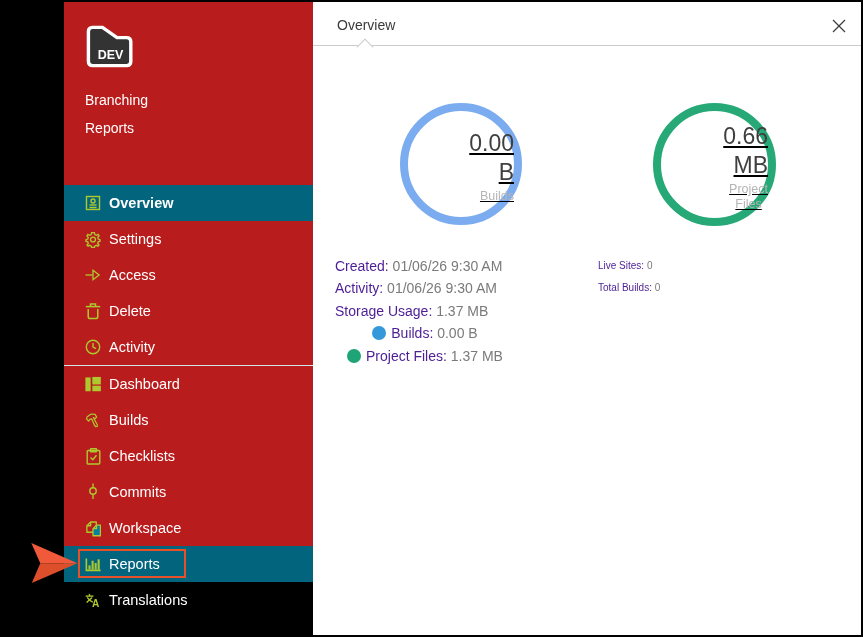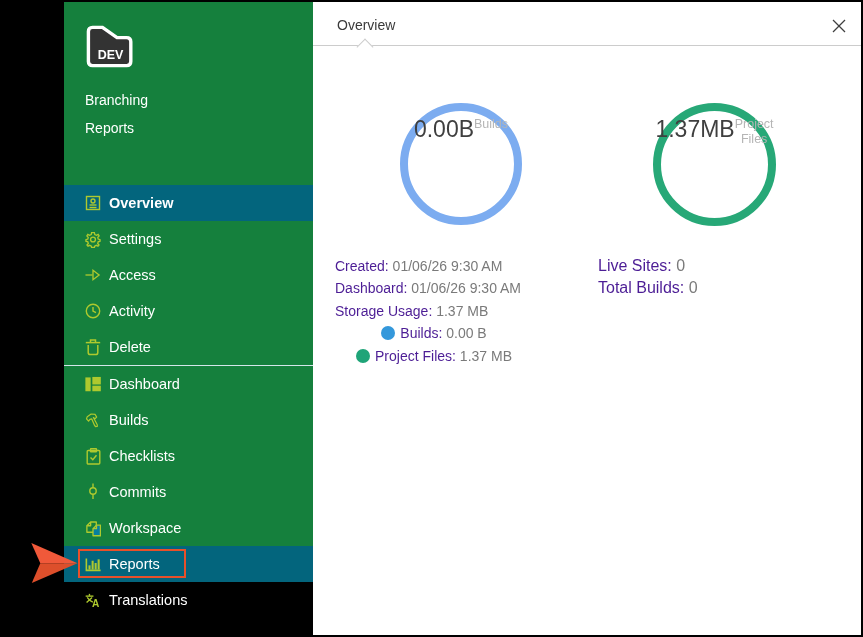--- a/index.html
+++ b/index.html
@@ -1,47 +1,47 @@
 <!DOCTYPE html>
 <html><head>
 <meta charset="utf-8">
 <style>
 * { margin:0; padding:0; box-sizing:border-box; }
 html,body { width:863px; height:637px; }
 body { background:#000; font-family:"Liberation Sans", sans-serif; position:relative; overflow:hidden; }
-#sidebar { position:absolute; left:64px; top:2px; width:249px; height:557px; background:#15803d; }
+#sidebar { position:absolute; left:64px; top:2px; width:249px; height:557px; background:#b91c1c; }
 #main { position:absolute; left:313px; top:2px; width:548px; height:633px; background:#fff; }
 
 #folder { position:absolute; left:21px; top:22px; }
 #title { position:absolute; left:21px; top:84px; color:#fff; font-size:14px; line-height:28px; font-weight:400; }
 #menu { position:absolute; left:0; top:183px; width:249px; list-style:none; }
 #menu li { height:36px; display:flex; align-items:center; padding-left:21px; color:#fff; font-size:14.5px; }
 #menu li .ic { width:16px; height:16px; margin-right:8px; flex:none; display:flex; align-items:center; justify-content:center; }
 #menu li.sel { background:#03657d; font-weight:700; }
 #menu li.hov { background:#03657d; }
 #menu li.divider { height:0; border-top:1px solid #d4e6ea; margin:0; padding:0; }
 #redrect { position:absolute; left:78px; top:549px; width:108px; height:29px; border:2px solid #e8502a; z-index:5; }
 #arrow { position:absolute; left:28px; top:539px; z-index:6; }
 
 #tabbar { position:absolute; left:0; top:0; width:548px; height:44px; border-bottom:1px solid #ccc; }
 #tabtitle { position:absolute; left:24px; top:15px; font-size:14px; color:#3a3a3a; }
 #notch { position:absolute; left:46px; top:39px; width:12px; height:12px; background:#fff; border-top:1px solid #ccc; border-left:1px solid #ccc; transform:rotate(45deg); }
 #closex { position:absolute; left:519px; top:17px; }
-.circle { position:absolute; border-radius:50%; display:flex; flex-direction:row; align-items:flex-start; justify-content:center; text-align:center; padding-top:4px; }
+.circle { position:absolute; border-radius:50%; display:flex; flex-direction:column; align-items:flex-end; justify-content:center; text-align:center; padding-top:4px;text-decoration:underline; }
 #c1 { left:87px; top:101px; width:122px; height:122px; border:8px solid #7cacf0; }
 #c2 { left:340px; top:101px; width:123px; height:123px; border:8px solid #27a877; }
 .cval { font-size:23px; color:#3f3f3f; line-height:29px; }
 .clab { font-size:12.5px; color:#b5b5b5; line-height:14.5px; margin-top:2px; }
 #stats { position:absolute; left:22px; top:253px; font-size:14px; line-height:22.4px; color:#7a7a7a; }
 #stats b, #stats2 b { color:#4c1d95; font-weight:400; }
 #stats .ind { padding-left:12px;text-align:center; }
 .dot { display:inline-block; width:14px; height:14px; border-radius:50%; vertical-align:-2px; margin-right:5px; }
 .bdot { background:#3498db; }
 .gdot { background:#1fa478; }
-#stats2 { position:absolute; left:285px; top:253px; font-size:16px; line-height:22.4px; color:#7a7a7a; }
+#stats2 { position:absolute; left:285px; top:253px; font-size:10px; line-height:22.4px; color:#7a7a7a; }
 </style>
 </head>
 <body>
 <div id="sidebar">
   <svg id="folder" width="50" height="46" viewBox="0 0 50 46">
     <path d="M3.4 7.5 Q3.4 3.4 7.5 3.4 L17.5 3.4 L32 13.6 L41.5 13.6 Q45.8 13.6 45.8 17.8 L45.8 37.5 Q45.8 41.6 41.6 41.6 L7.5 41.6 Q3.4 41.6 3.4 37.5 Z" fill="#333333" stroke="#ffffff" stroke-width="3.4"></path>
     <text x="25.5" y="34.5" fill="#ffffff" font-size="12.5" font-weight="bold" text-anchor="middle" font-family="Liberation Sans, sans-serif">DEV</text>
   </svg>
   <div id="title">Branching<br>Reports</div>
   <ul id="menu">
@@ -60,32 +60,32 @@
             <path d="M8.5 1.2 L7 1.2 L6.6 3.3 L4.8 4.1 L3 3 L2 4.6 L3.4 6.2 L3 8 L1 8.7 L1 10.3 L3 10.9 L3.5 12.8 L2.1 14.4 L3.2 15.6 L5 14.7 L6.7 15.6 L7 17 L8.5 17"></path>
           </svg>
         </span>Settings</li>
     <li><span class="ic">
           <svg width="17" height="14" viewBox="0 0 17 14" fill="none" stroke="#aec92e" stroke-width="1.4">
             <line x1="0.5" y1="7" x2="8" y2="7"></line>
             <path d="M8.5 2 L15 7 L8.5 12 Z"></path>
           </svg>
         </span>Access</li>
     <li><span class="ic">
-          <svg width="16" height="16" viewBox="0 0 16 16" fill="none" stroke="#aec92e" stroke-width="1.4">
-            <circle cx="8" cy="8" r="6.7"></circle>
-            <path d="M8 4 L8 8 L11 9.6"></path>
-          </svg>
-        </span>Activity</li>
-    <li><span class="ic">
           <svg width="16" height="17" viewBox="0 0 16 17" fill="none" stroke="#aec92e" stroke-width="1.5">
             <path d="M3.2 6 L3.2 13.5 Q3.2 15.6 5.3 15.6 L10.7 15.6 Q12.8 15.6 12.8 13.5 L12.8 6"></path>
             <line x1="0.8" y1="3.6" x2="15.2" y2="3.6"></line>
             <path d="M5.5 3.4 L5.5 1 L10.5 1 L10.5 3.4"></path>
           </svg>
         </span>Delete</li>
+    <li><span class="ic">
+          <svg width="16" height="16" viewBox="0 0 16 16" fill="none" stroke="#aec92e" stroke-width="1.4">
+            <circle cx="8" cy="8" r="6.7"></circle>
+            <path d="M8 4 L8 8 L11 9.6"></path>
+          </svg>
+        </span>Activity</li>
     <li class="divider"></li>
     <li><span class="ic">
           <svg width="17" height="16" viewBox="0 0 17 16" fill="#aec92e">
             <rect x="0.4" y="1" width="5.6" height="14.7"></rect>
             <rect x="7.8" y="0.5" width="9" height="8"></rect>
             <rect x="7.8" y="9.8" width="9" height="5.9"></rect>
           </svg>
         </span>Dashboard</li>
     <li><span class="ic">
           <svg width="17" height="17" viewBox="0 0 17 17" fill="none" stroke="#aec92e" stroke-width="1.3" stroke-linejoin="round">
@@ -143,27 +143,27 @@
   <svg id="closex" width="14" height="14" viewBox="0 0 14 14">
       <line x1="1" y1="1" x2="13" y2="13" stroke="#3f3f3f" stroke-width="1.3"></line>
       <line x1="13" y1="1" x2="1" y2="13" stroke="#3f3f3f" stroke-width="1.3"></line>
     </svg>
   <div class="circle" id="c1">
     <div class="cval">0.00</div>
       <div class="cval">B</div>
     <div class="clab">Builds</div>
   </div>
   <div class="circle" id="c2">
-    <div class="cval">1.37</div>
+    <div class="cval">0.66</div>
       <div class="cval">MB</div>
     <div class="clab">Project<br>Files</div>
   </div>
   <div id="stats">
     <div><b>Created:</b> 01/06/26 9:30 AM</div>
-    <div><b>Dashboard:</b> 01/06/26 9:30 AM</div>
+    <div><b>Activity:</b> 01/06/26 9:30 AM</div>
     <div><b>Storage Usage:</b> 1.37 MB</div>
     <div class="ind"><span class="dot bdot"></span><b>Builds:</b> 0.00 B</div>
     <div class="ind"><span class="dot gdot"></span><b>Project Files:</b> 1.37 MB</div>
   </div>
   <div id="stats2">
     <div><b>Live Sites:</b> 0</div>
     <div><b>Total Builds:</b> 0</div>
   </div>
 </div>
 <div id="tabline"></div>

